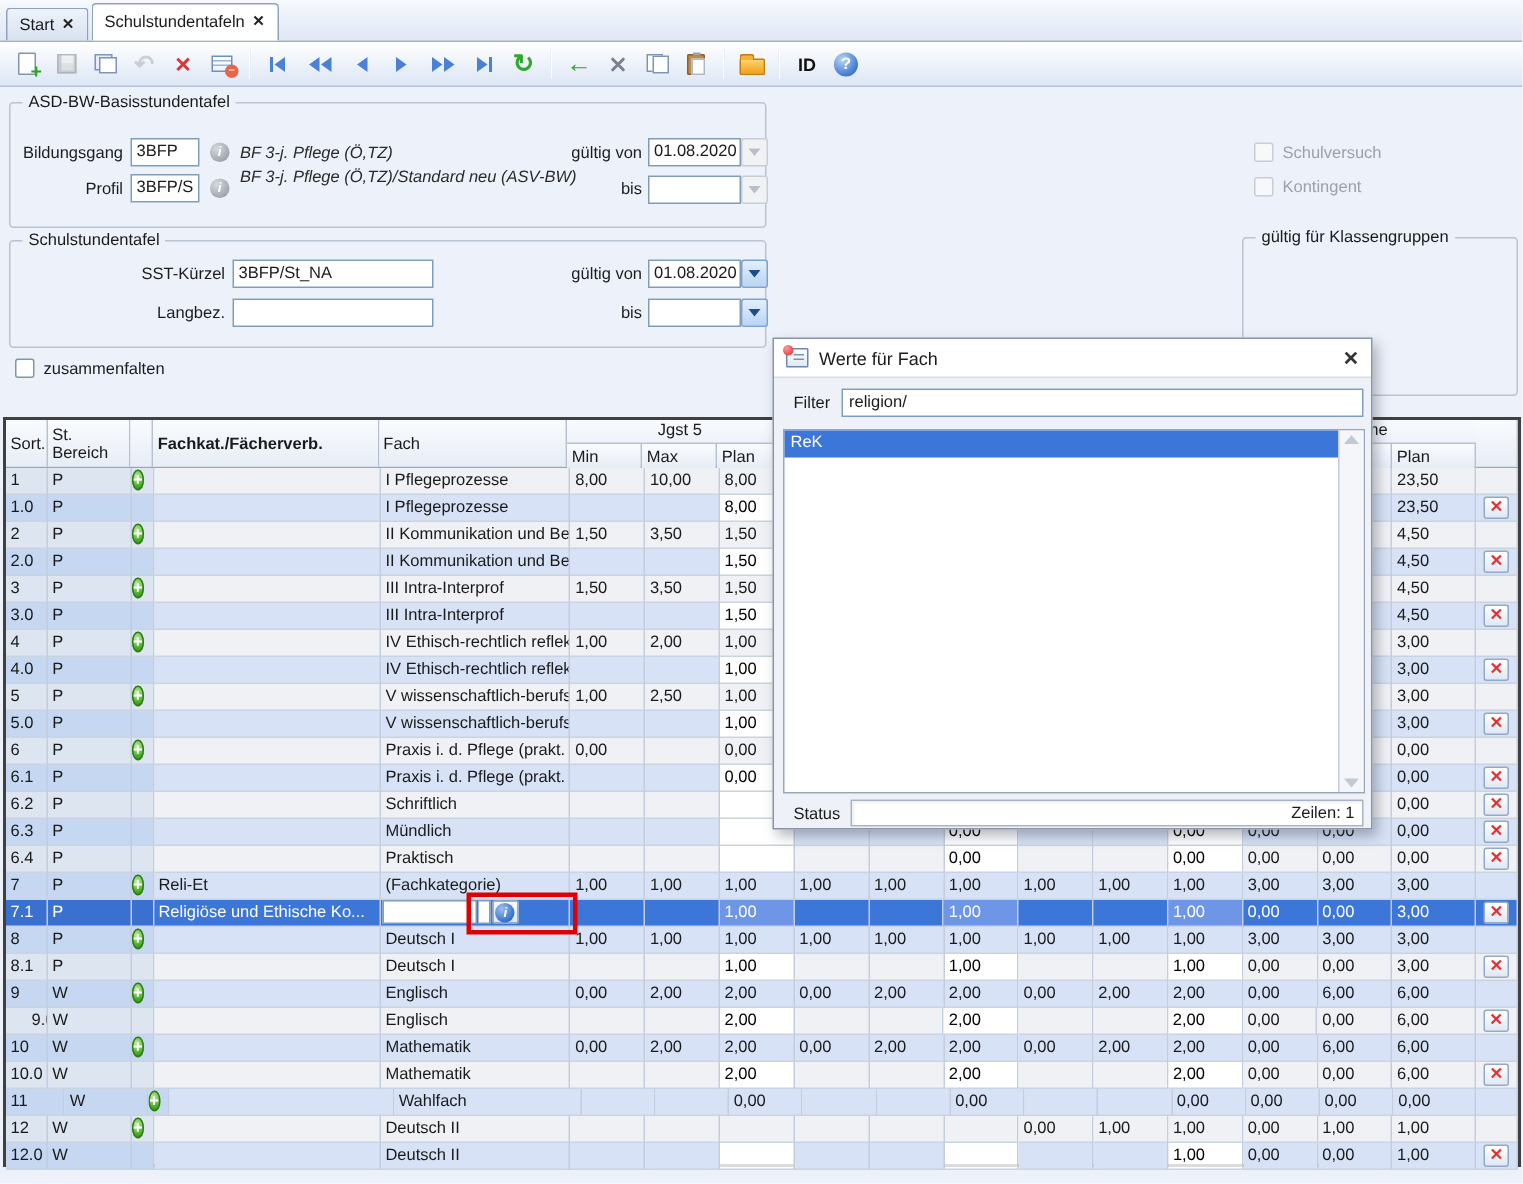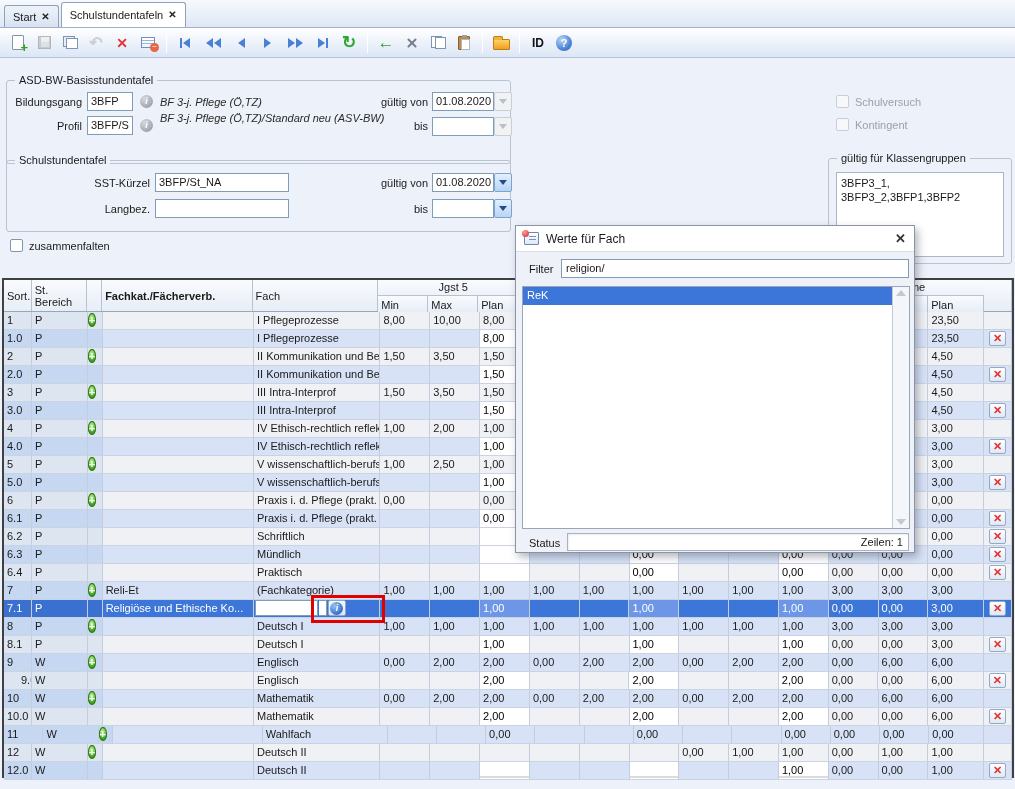--- a/index.html
+++ b/index.html
@@ -227,21 +227,21 @@
       </span>
       <span class="tsep"></span>
       <span class="tbtn">
         <span class="ic-id">ID</span>
       </span>
       <span class="tbtn">
         <span class="ic-help"></span>
       </span>
     </div>
 
-  <div class="fieldset" style="left:6px;top:80px;width:505px;height:84px">
+  <div class="fieldset" style="left:6px;top:68px;width:505px;height:84px">
     <span class="legend">ASD-BW-Basisstundentafel</span>
   </div>
   <div class="flabel" style="left:0;top:96px;width:82px">Bildungsgang</div>
   <div class="tinput" style="left:87px;top:92px;width:46px;height:19px">3BFP</div>
   <span class="ginfo" style="left:140px;top:95px"></span>
   <div class="idesc" style="left:160px;top:96px;width:215px">BF 3-j. Pflege (Ö,TZ)</div>
   <div class="flabel" style="left:0;top:120px;width:82px">Profil</div>
   <div class="tinput" style="left:87px;top:116px;width:46px;height:19px">3BFP/S</div>
   <span class="ginfo" style="left:140px;top:119px"></span>
   <div class="idesc" style="left:160px;top:112px;width:235px;line-height:13px">BF 3-j. Pflege (Ö,TZ)/Standard neu (ASV-BW)</div>
@@ -275,24 +275,20 @@
     </div>
   <div class="flabel" style="left:360px;top:203px;width:68px">bis</div>
   <div class="tinput" style="left:432px;top:199px;width:62px;height:19px"></div>
   <div class="combo" style="left:494px;top:199px;height:19px">
       <span class="chv"></span>
     </div>
 
   <div class="fieldset" style="left:828px;top:158px;width:184px;height:106px">
     <span class="legend" style="white-space:nowrap">gültig für Klassengruppen</span>
   </div>
-  <div class="kgbox" style="left:836px;top:172px;width:168px;height:85px">
-    <div>3BFP3_1,</div>
-    <div>3BFP3_2,3BFP1,3BFP2</div>
-  </div>
 
   <span class="cb" style="left:10px;top:239px"></span>
   <span class="cblabel" style="left:29px;top:240px">zusammenfalten</span>
 
   <div class="gridwrap" id="maingrid">
       <div class="ghead">
         <div class="hc hfull" style="width: 28px;">Sort.</div>
         <div class="hc hfull" style="width: 56px;">St. Bereich</div>
         <div class="hc hfull" style="width: 15px;"></div>
         <div class="hc hfull" style="width: 152px; font-weight: bold;">Fachkat./Fächerverb.</div>

